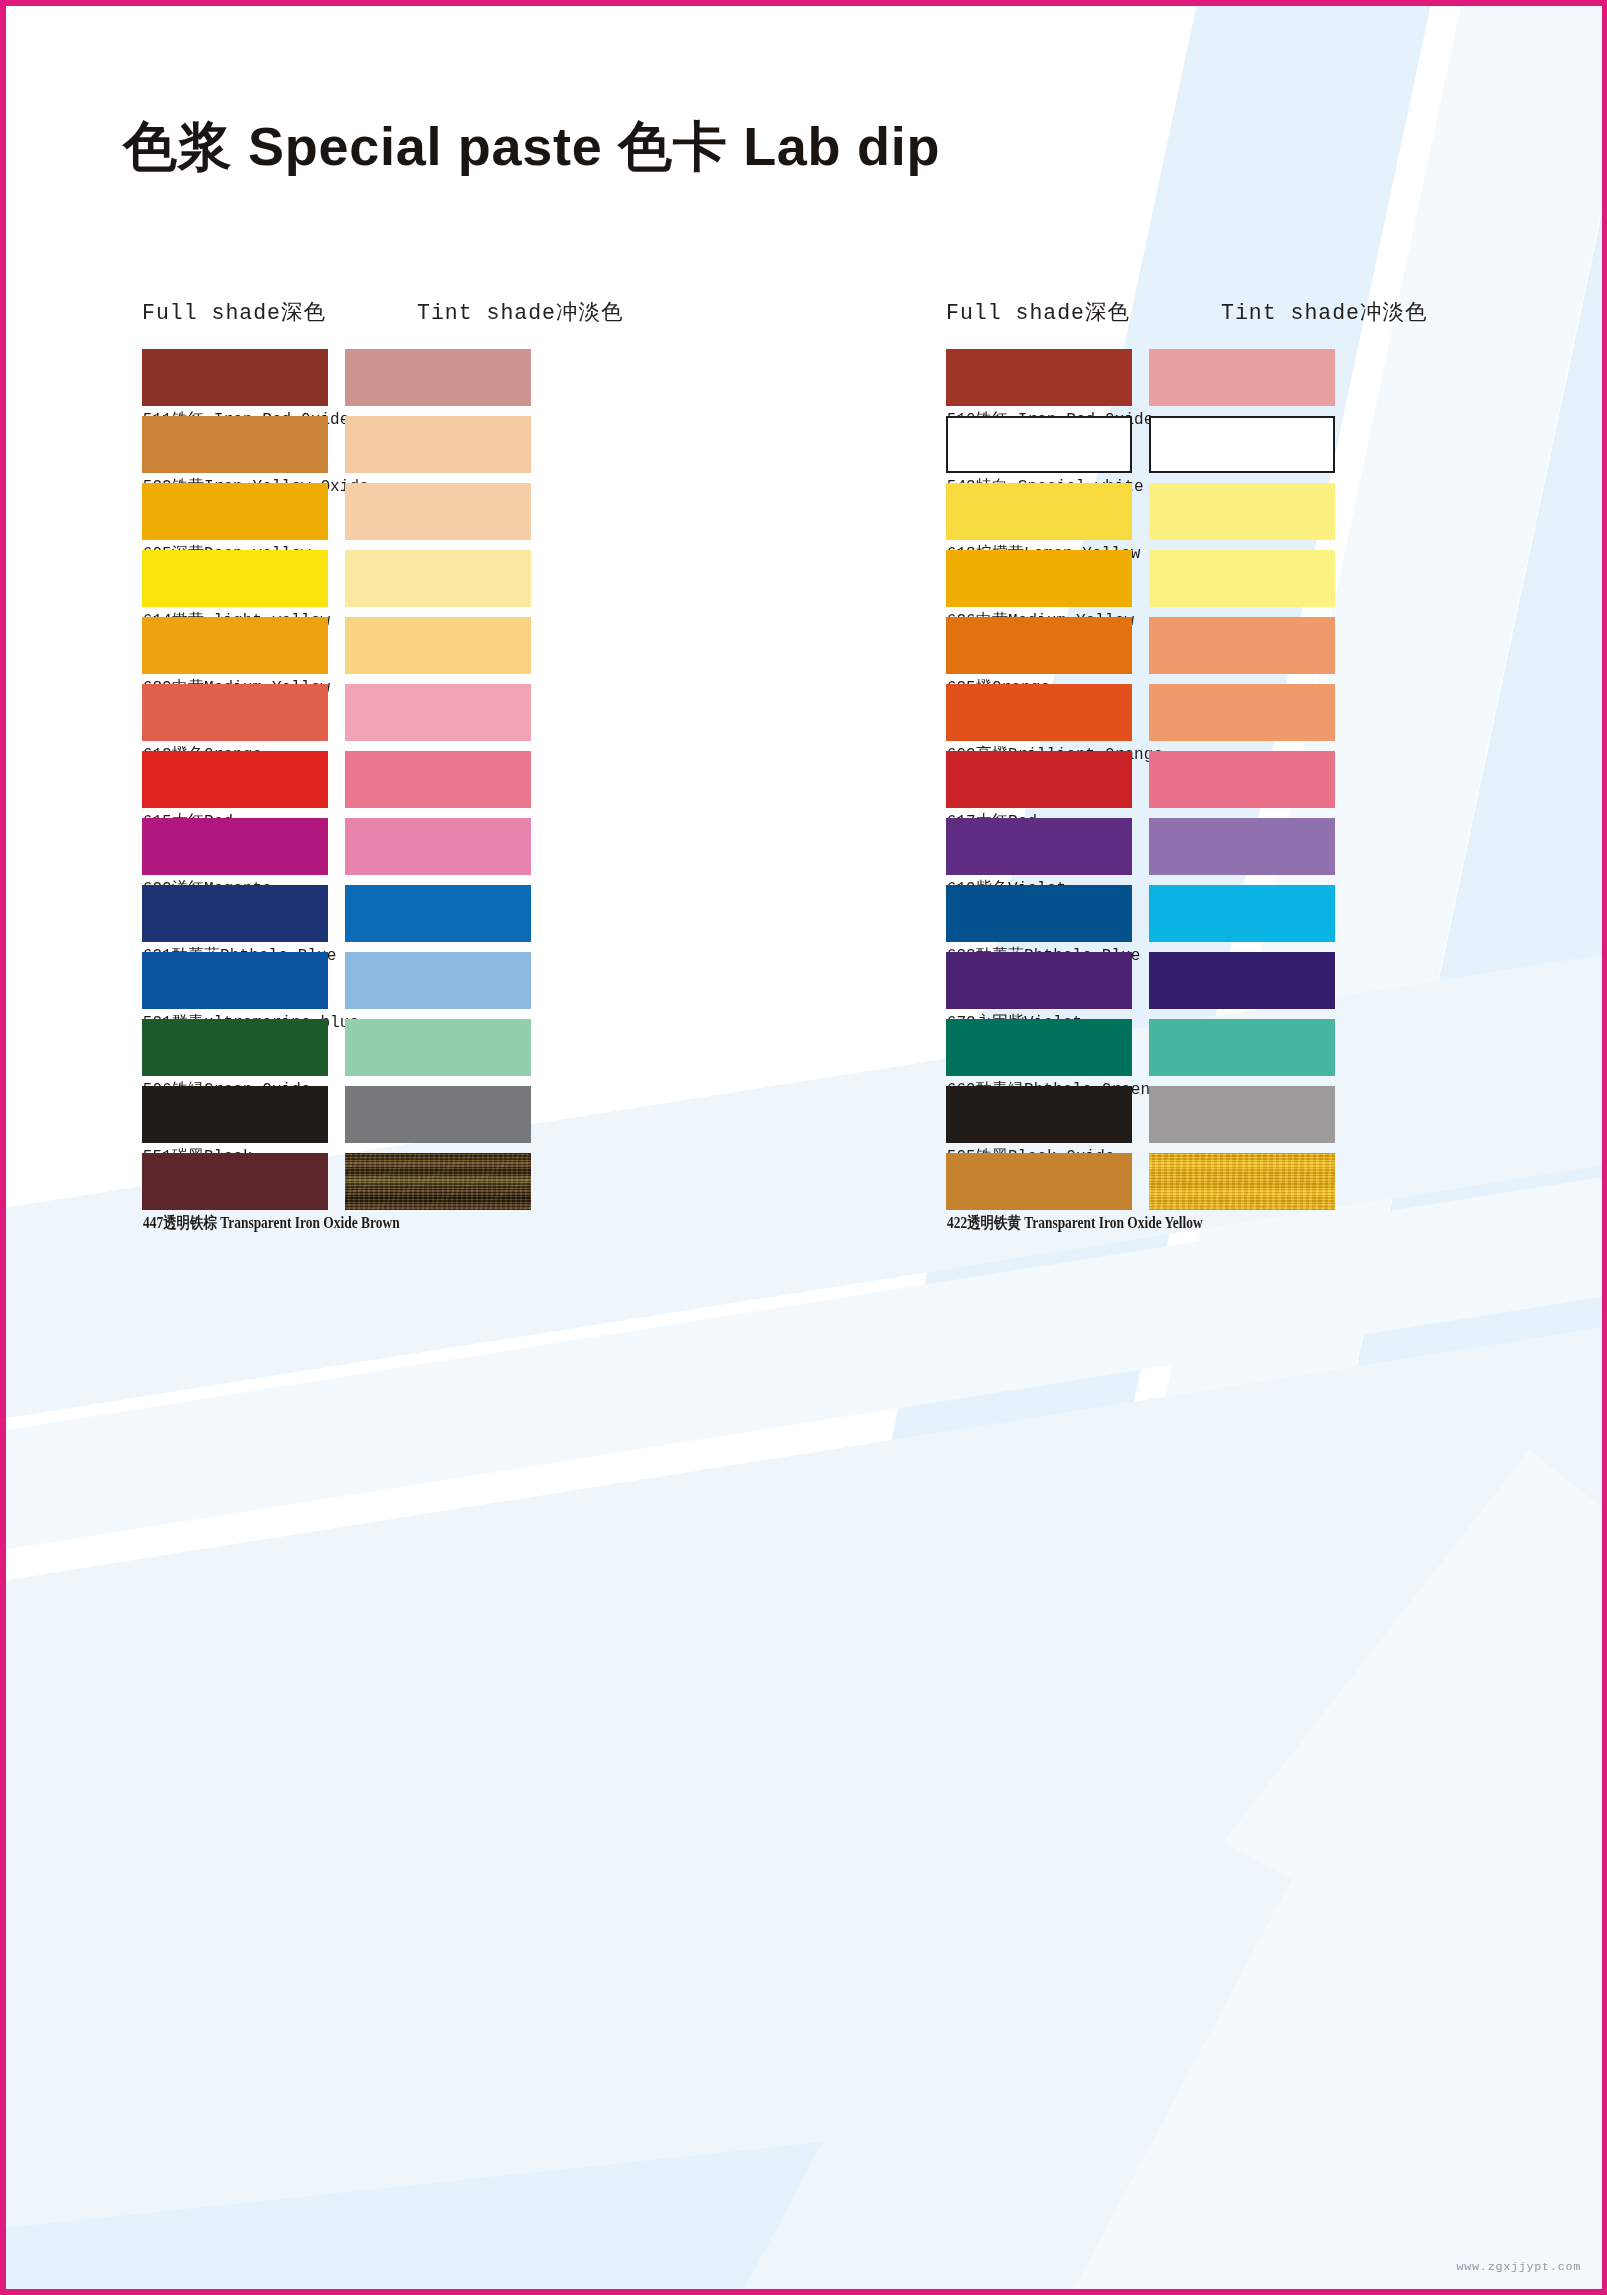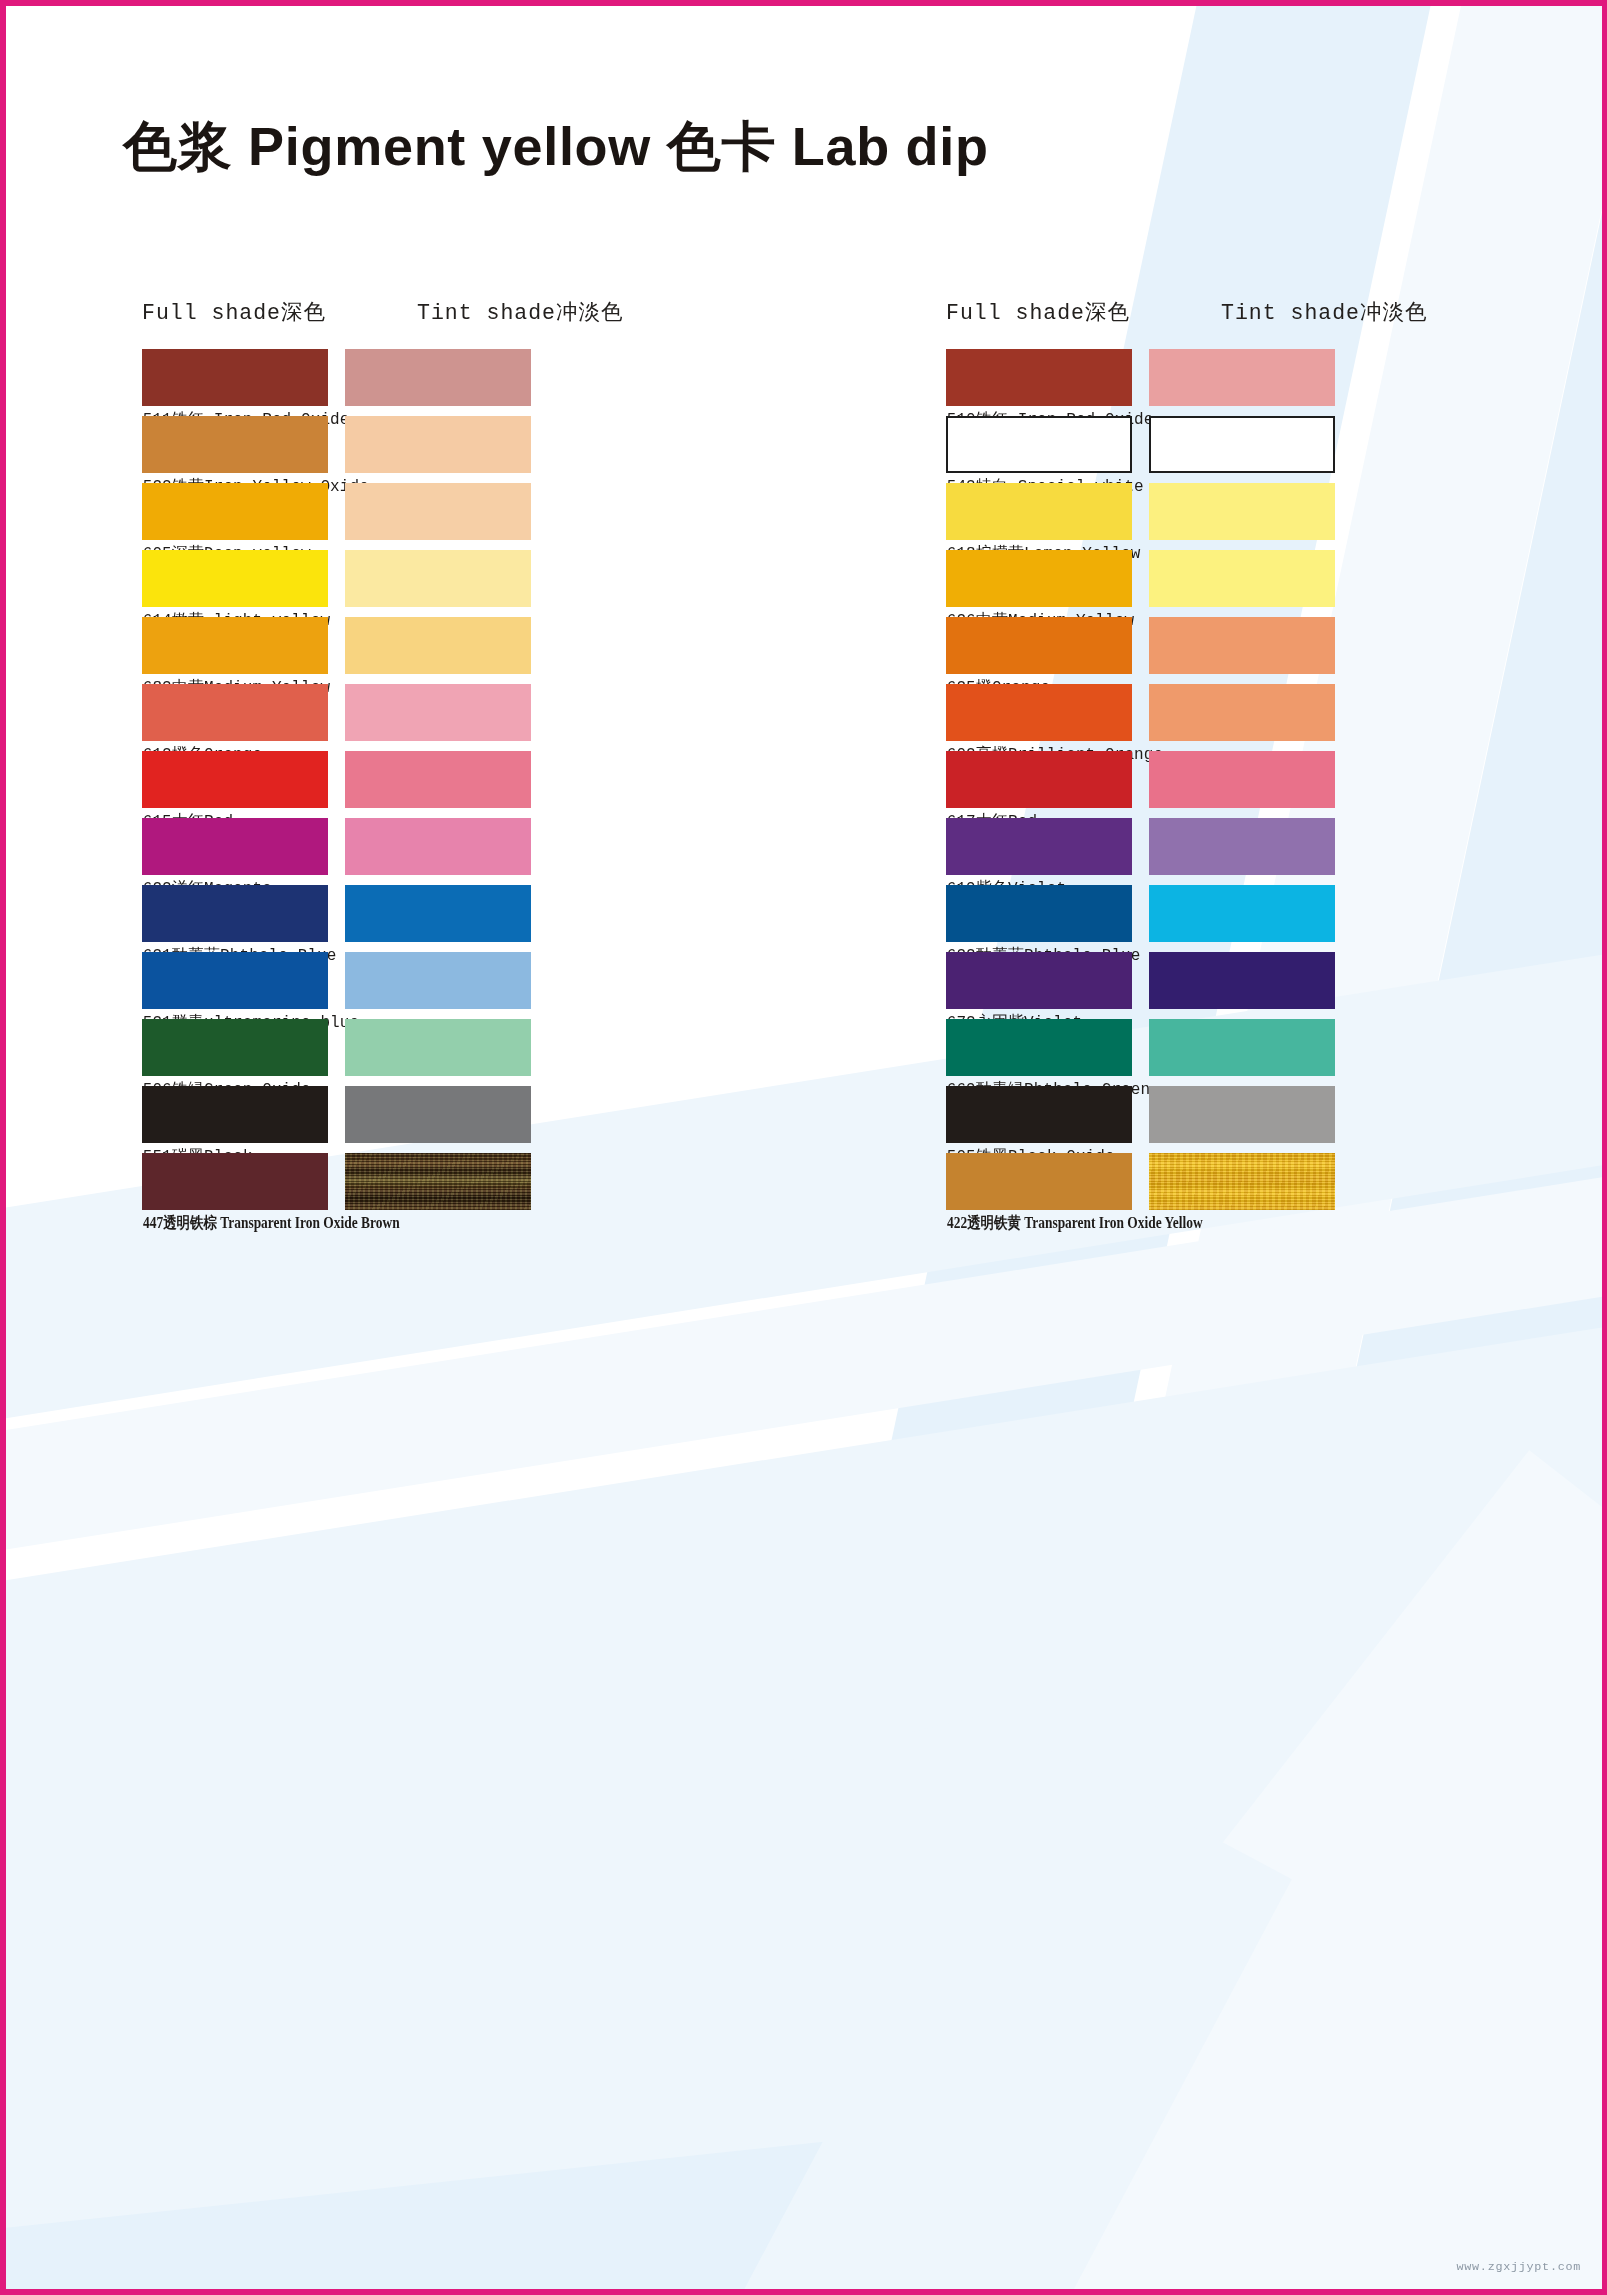--- a/index.html
+++ b/index.html
@@ -155,21 +155,21 @@
     <div class="ribbon paler" style="width:1942px;height:118px;  left:-208px;  top:1304px; transform:rotate(-9deg);"></div>
     <div class="ribbon pale" style="width:1942px;height:430px;  left:-208px;  top:1456px; transform:rotate(-9deg);"></div>
     <div class="ribbon pale" style="width:1942px;height:624px;  left:-485px;  top:1831px; transform:rotate(-13deg);"></div>
     <div class="ribbon" style="width:1942px;height:139px;  left:-485px;  top:2171px; transform:rotate(-6deg);"></div>
     <div class="ribbon paler" style="width:624px; height:1040px; left:1137px;  top:1526px; transform:rotate(38deg);"></div>
     <div class="ribbon pale" style="width:291px; height:971px; left:784px;  top:1748px; transform:rotate(28deg);"></div>
   </div>
 
   <div id="content">
 
-    <div id="title">色浆 Pigment yellow 色卡 Lab dip</div>
+    <div id="title">色浆 Special paste 色卡 Lab dip</div>
 
     <div class="col-headers" style="left:136px;  top:291px;">Full shade深色</div>
     <div class="col-headers" style="left:411px;  top:291px;">Tint shade冲淡色</div>
     <div class="col-headers" style="left:940px; top:291px;">Full shade深色</div>
     <div class="col-headers" style="left:1215px; top:291px;">Tint shade冲淡色</div>
 
     <div class="panel left" id="panel-left">
         <div class="row">
           <div class="swatch full" style="background: rgb(139, 50, 39);"></div>
           <div class="swatch tint" style="background: rgb(206, 148, 144);"></div>

